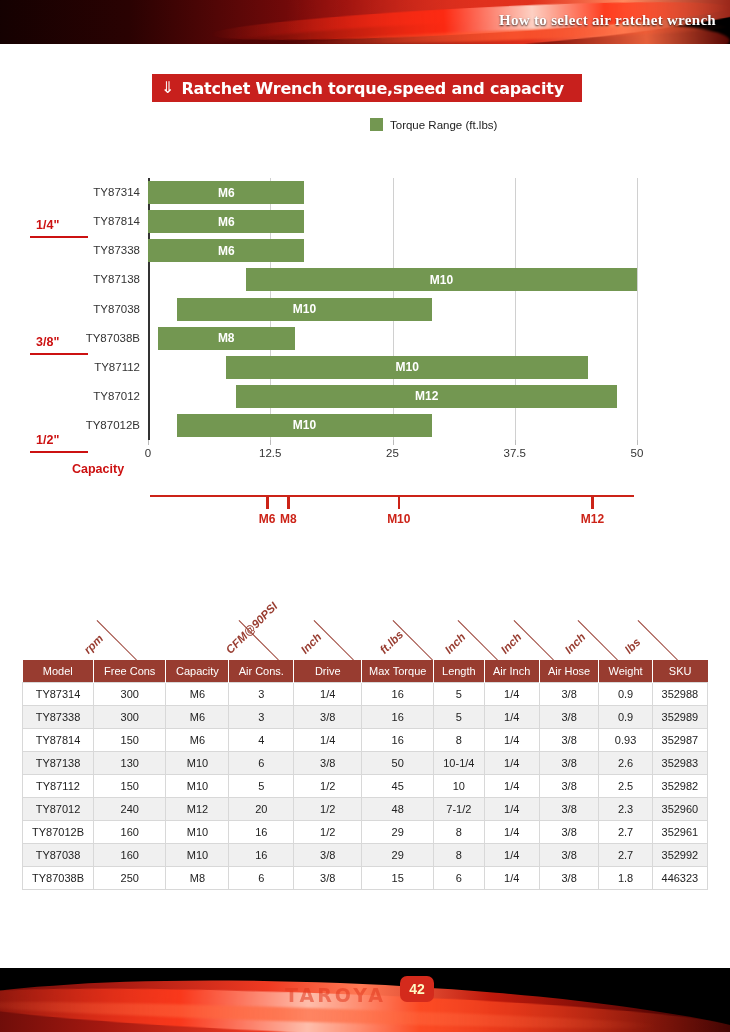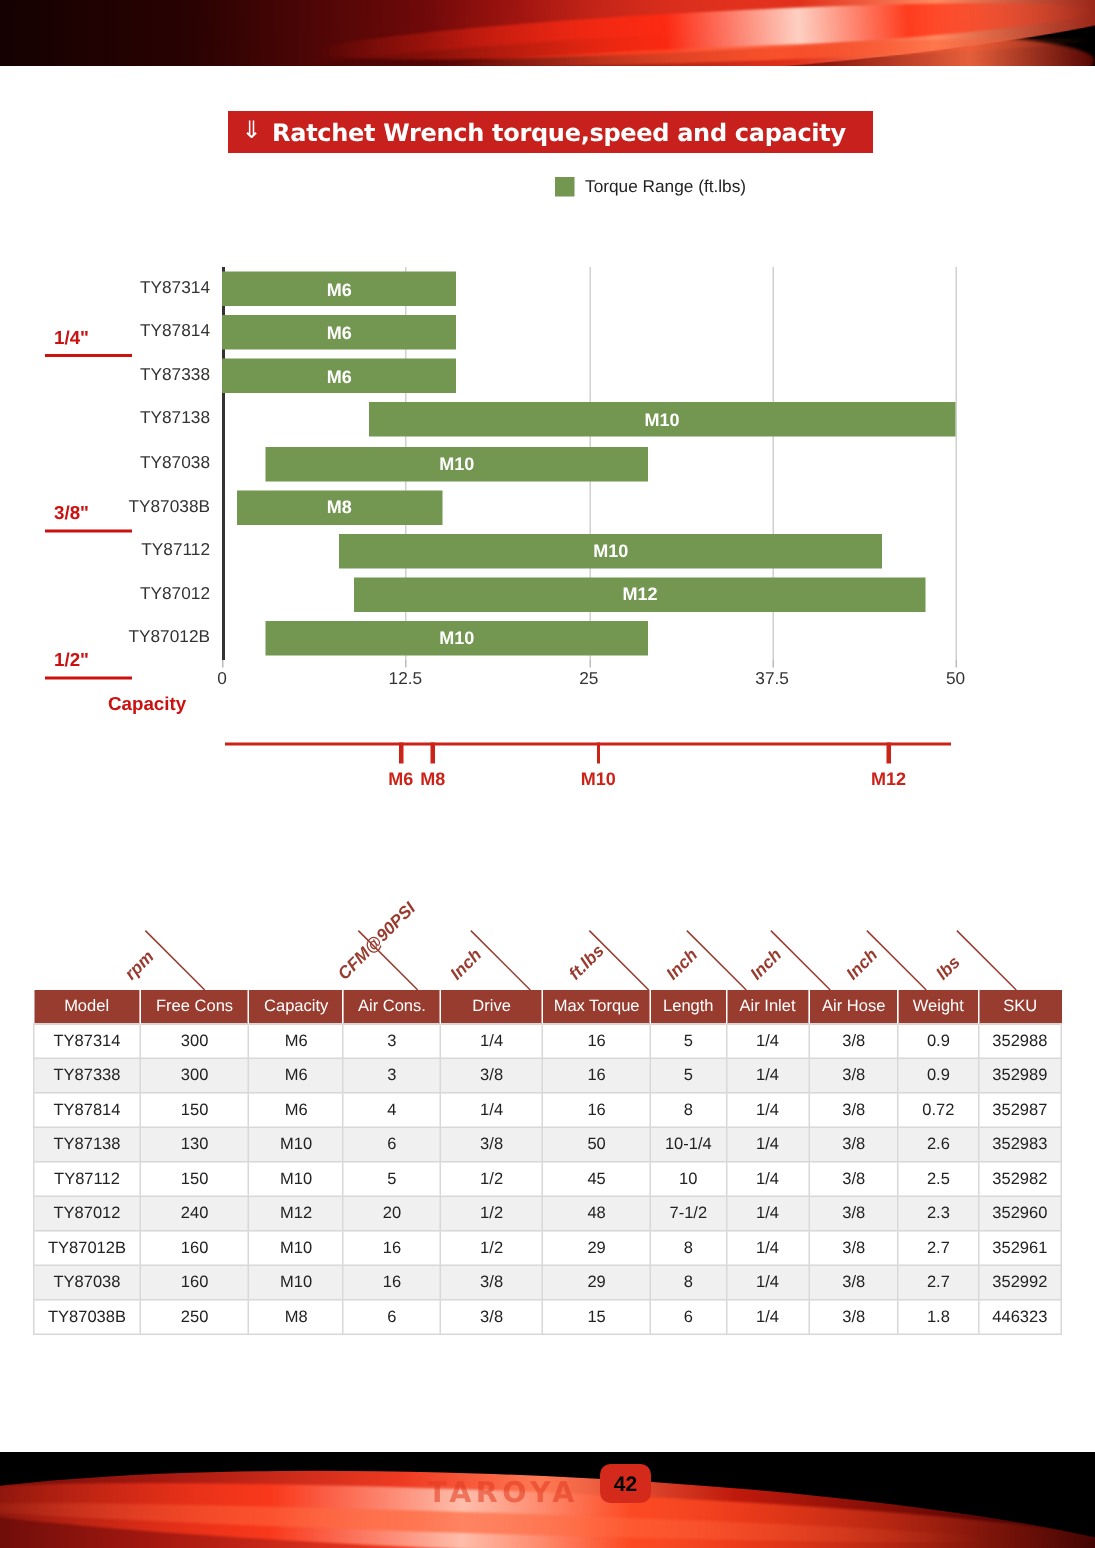--- a/index.html
+++ b/index.html
@@ -104,32 +104,33 @@
       background:linear-gradient(90deg,rgba(0,0,0,0),#ff3a1c 30%,#ffc9b8 46%,#ff4a22 60%,rgba(0,0,0,0));
       transform:rotate(2.2deg);filter:blur(.7px);opacity:.9;}
   .f3{width:700px;height:14px;left:-40px;top:40px;
       background:linear-gradient(90deg,rgba(0,0,0,0),#ff6a40 45%,rgba(0,0,0,0));
       transform:rotate(1.8deg);filter:blur(.8px);opacity:.75;}
   .flogo{position:absolute;left:285px;top:16px;z-index:4;
     color:#e23a20;font-size:19px;font-weight:bold;letter-spacing:3px;
     opacity:.55;font-family:"DejaVu Sans", sans-serif;}
   .pagebadge{position:absolute;left:400px;top:8px;z-index:5;
     width:34px;height:26px;background:#d42a1c;border-radius:7px;
-    color:#000000;font-size:14px;font-weight:bold;
+    color:#fef9c3;font-size:14px;font-weight:bold;
     display:flex;align-items:center;justify-content:center;}
 </style>
 </head>
 <body>
 
 <div class="header">
   <div class="hdr-swoosh sw1"></div>
   <div class="hdr-swoosh sw5"></div>
   <div class="hdr-swoosh sw2"></div>
   <div class="hdr-swoosh sw3"></div>
   <div class="hdr-swoosh sw4"></div>
+  <div class="hdr-title">How to select air ratchet wrench</div>
 </div>
 
 <div class="chart-title">
   <span class="arrows">⇓</span>
   <span class="ttxt">Ratchet Wrench torque,speed and capacity</span>
 </div>
 
 <div class="legend">
   <span class="legend-swatch"></span>
   <span class="legend-label">Torque Range (ft.lbs)</span>
@@ -242,21 +243,21 @@
   <table>
     <thead>
         <tr id="thead-row">
           <th style="width: 72px;">Model</th>
           <th style="width: 84px;">Free Cons</th>
           <th style="width: 64px;">Capacity</th>
           <th style="width: 72px;">Air Cons.</th>
           <th style="width: 78px; margin-top: 48px;">Drive</th>
           <th style="width: 80px;">Max Torque</th>
           <th style="width: 50px;">Length</th>
-          <th style="width: 62px;">Air Inlet</th>
+          <th style="width: 62px;">Air Inch</th>
           <th style="width: 66px;">Air Hose</th>
           <th style="width: 54px;">Weight</th>
           <th style="width: 56px;">SKU</th>
         </tr>
       </thead>
     <tbody id="tbody">
         <tr>
           <td>TY87314</td>
           <td>300</td>
           <td>M6</td>
@@ -285,21 +286,21 @@
         <tr>
           <td>TY87814</td>
           <td>150</td>
           <td>M6</td>
           <td>4</td>
           <td>1/4</td>
           <td>16</td>
           <td>8</td>
           <td>1/4</td>
           <td>3/8</td>
-          <td>0.72</td>
+          <td>0.93</td>
           <td>352987</td>
         </tr>
         <tr>
           <td>TY87138</td>
           <td>130</td>
           <td>M10</td>
           <td>6</td>
           <td>3/8</td>
           <td>50</td>
           <td>10-1/4</td>

